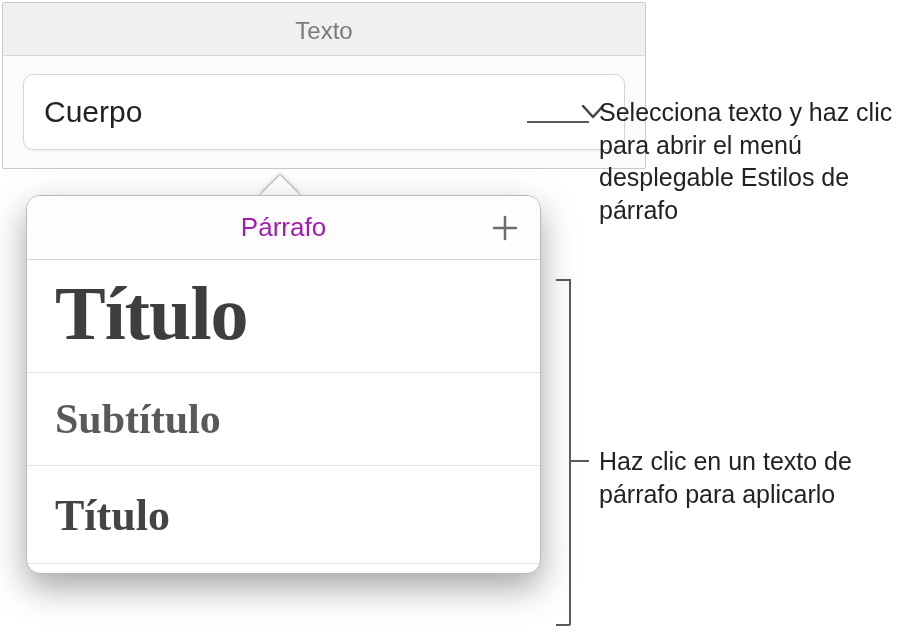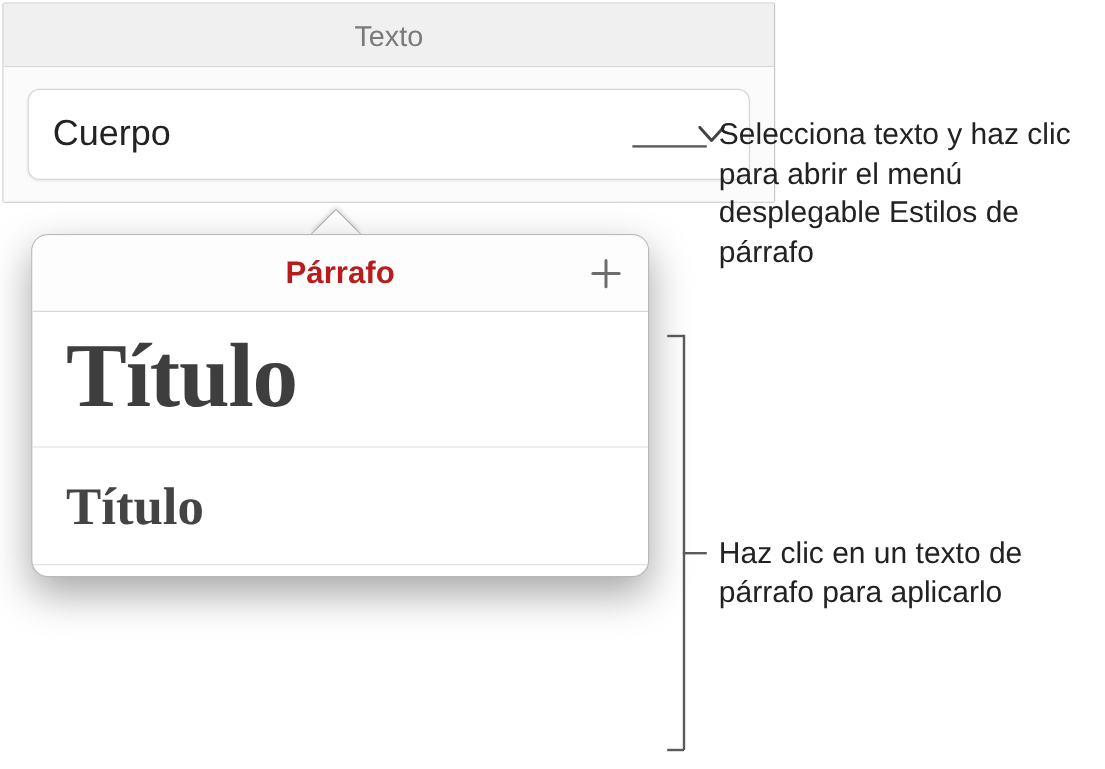--- a/index.html
+++ b/index.html
@@ -88,22 +88,22 @@
     }
     .popover-header {
       position: relative;
       text-align: center;
       padding: 16px 0;
       border-bottom: 1px solid #d8d8d8;
       background: #fdfdfd;
     }
     .popover-header-title {
       font-size: 26px;
-      color: #b91c1c;
-      font-weight: 700;
+      color: #a21caf;
+      font-weight: 400;
     }
     .add-btn {
       position: absolute;
       right: 18px;
       top: 50%;
       transform: translateY(-50%);
       width: 34px; height: 34px;
       display: flex; align-items: center; justify-content: center;
       cursor: pointer;
     }
@@ -187,20 +187,21 @@
     <span class="add-btn">
       <span>
         <svg width="28" height="28" viewBox="0 0 28 28">
             <path d="M14 3 V25 M3 14 H25" stroke="#6d6d6d" stroke-width="2.5" stroke-linecap="round"></path>
           </svg>
       </span>
     </span>
   </div>
   <ul class="style-list">
     <li class="style-item style-title-large">Título</li>
+    <li class="style-item style-subtitle">Subtítulo</li>
     <li class="style-item style-title-small">Título</li>
   </ul>
   <div class="list-sliver"></div>
 </div>
 
 <div class="leader h-line" style="left:527px; top:121px; width:62px;"></div>
 
 <div class="leader v-line" style="left:569px; top:279px; height:346px;"></div>
 <div class="leader h-line" style="left:556px; top:279px; width:14px;"></div>
 <div class="leader h-line" style="left:556px; top:624px; width:14px;"></div>

